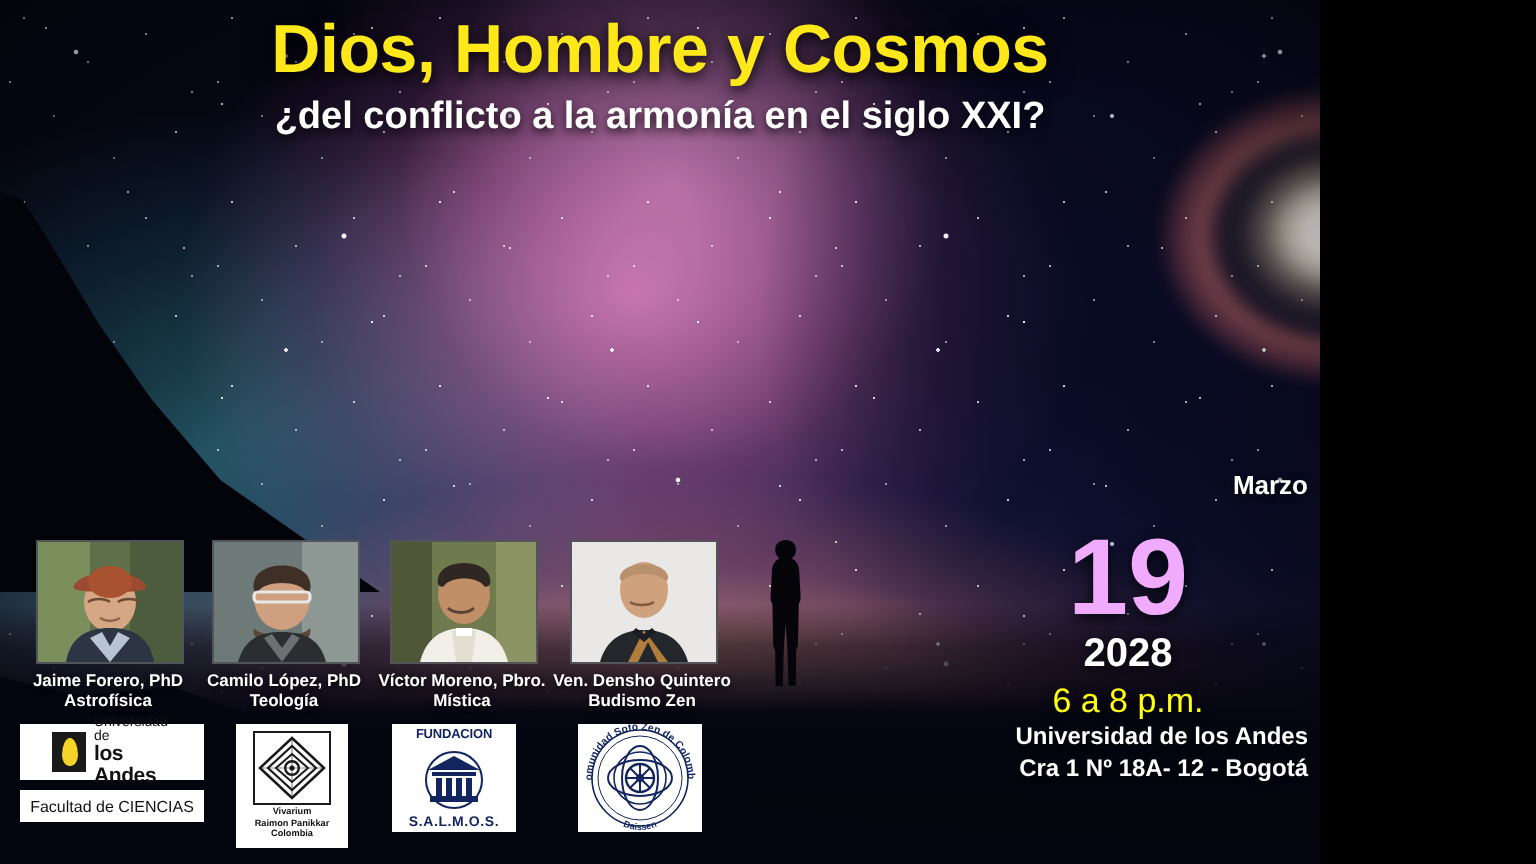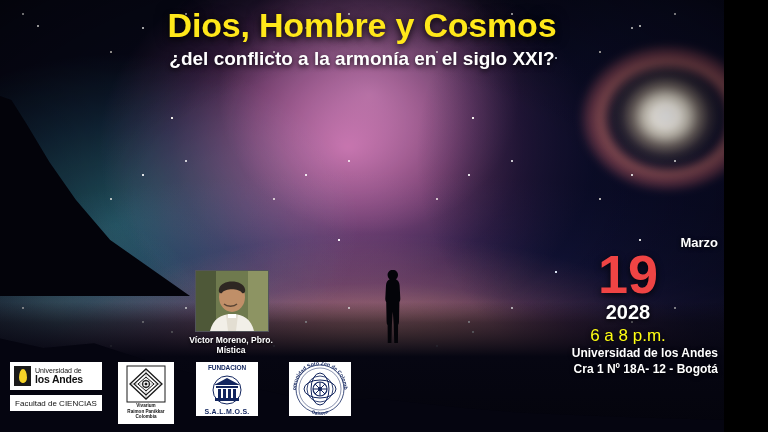--- a/index.html
+++ b/index.html
@@ -1,20 +1,20 @@
 <!DOCTYPE html>
 <html><head>
 <meta charset="utf-8">
 <style>
   html,body{margin:0;padding:0;background:#000;}
   body{font-family:"Liberation Sans",sans-serif;}
 
   #poster{
     position:relative;
-    width:724px;height:432px;
+    width:660px;height:432px;
     overflow:hidden;
     background:#05060f;
   }
 
   
   .layer{position:absolute;inset:0;}
 
   
   #sky-base{
     background:
@@ -168,21 +168,21 @@
   }
 
   
   #logos{position:absolute;left:6px;top:362px;width:352px;height:68px;}
   .logo{position:absolute;top:0;}
   .logo-box{background:#ffffff;display:block;}
 
   #uniandes-logo{width:92px;}
   #uniandes-main{
     width:92px;height:28px;
-    display:flex;align-items:center;gap:4px;padding:0 4px;
+    display:flex;align-items:center;gap:4px;padding:0 16px;
     box-sizing:border-box;
   }
   #uniandes-shield{
     width:17px;height:20px;background:#1a1a1a;
     display:flex;align-items:center;justify-content:center;flex:0 0 auto;
   }
   #uniandes-shield span{
     display:block;width:8px;height:14px;background:#f5d327;
     border-radius:50% 50% 45% 45%/60% 60% 40% 40%;
   }
@@ -208,21 +208,21 @@
 
   #sotozen-logo{width:62px;height:54px;position:relative;}
   #sotozen-logo svg{display:block;width:100%;height:100%;}
 
   
   #event{
     position:absolute;right:6px;top:236px;width:180px;
     text-align:center;
   }
   #ev-month{font-size:13px;font-weight:bold;color:#ffffff;text-shadow:0 1px 4px rgba(0,0,0,.9);line-height:1;text-align:right;}
-  #ev-day{font-size:54px;font-weight:bold;color:#ef4444;line-height:.96;margin-top:0;text-shadow:0 2px 7px rgba(0,0,0,.8);}
+  #ev-day{font-size:54px;font-weight:bold;color:#f0abfc;line-height:.96;margin-top:15px;text-shadow:0 2px 7px rgba(0,0,0,.8);}
   #ev-year{font-size:20px;font-weight:bold;color:#ffffff;line-height:1;margin-top:1px;text-shadow:0 1px 4px rgba(0,0,0,.9);}
   #ev-time{font-size:17px;font-weight:normal;color:#ffff12;line-height:1;margin-top:5px;text-shadow:0 1px 5px rgba(0,0,0,.85);}
   .ev-addr{font-size:12px;font-weight:bold;color:#ffffff;line-height:1.32;text-shadow:0 1px 4px rgba(0,0,0,.95);}
   #ev-addr-block{margin-top:2px;text-align:right;}
 </style>
 </head>
 <body>
 
 <div id="poster">
 
@@ -249,40 +249,89 @@
     <svg viewBox="0 0 26 76" xmlns="http://www.w3.org/2000/svg">
       <path fill="#040409" d="M12.6 2c-3 0-5 2.1-5 5 0 1.9.9 3.3 2.1 4.2-2.2 1.1-3.5 3.2-3.7 6.1l-.7 13c-.1 1.6.2 2.7.9 3.6l.4 19.5c0 1.6.3 2.9 1 3.9l.2 17.7h3.6l.5-18.6.9-12.6.9 12.6.6 18.6h3.6l.2-17.9c.6-1 .9-2.2.9-3.7l.4-19.5c.7-.9 1-2 .9-3.6l-.7-13c-.2-2.9-1.5-5-3.7-6.1 1.2-.9 2.1-2.3 2.1-4.2 0-2.9-2-5-5-5z"></path>
     </svg>
   </div>
 
   <div id="title">Dios, Hombre y Cosmos</div>
   <div id="subtitle">¿del conflicto a la armonía en el siglo XXI?</div>
 
   <div id="speakers">
 
-
+    <div class="speaker" style="left:12px">
+      <div class="sp-photo">
+        <svg viewBox="0 0 72 60" xmlns="http://www.w3.org/2000/svg">
+          <rect width="72" height="60" fill="#5e6f4a"></rect>
+          <rect x="0" y="0" width="26" height="60" fill="#7b8f5d"></rect>
+          <rect x="46" y="0" width="26" height="60" fill="#4d5c3c"></rect>
+          <ellipse cx="36" cy="30" rx="13" ry="15" fill="#d6a784"></ellipse>
+          <path d="M18 22c4-9 32-9 36 0 1 2-3 3-18 3s-19-1-18-3z" fill="#9d4a33"></path>
+          <ellipse cx="36" cy="20" rx="11" ry="8" fill="#a8522f"></ellipse>
+          <path d="M25 30c3-2 8-2 11 0M40 30c3-2 8-2 11 0" stroke="#6b4a33" stroke-width="1.2" fill="none"></path>
+          <path d="M31 38c3 2 7 2 10 0" stroke="#8d5f49" stroke-width="1.2" fill="none"></path>
+          <path d="M14 60c2-12 10-17 22-17s20 5 22 17z" fill="#2d3443"></path>
+          <path d="M32 45l4 7 4-7 6 3-10 12-10-12z" fill="#b8c3d4"></path>
+        </svg>
+      </div>
+      <div class="sp-name">Jaime Forero, PhD</div>
+      <div class="sp-topic">Astrofísica</div>
+    </div>
+
+    <div class="speaker" style="left:100px">
+      <div class="sp-photo">
+        <svg viewBox="0 0 72 60" xmlns="http://www.w3.org/2000/svg">
+          <rect width="72" height="60" fill="#6e7a78"></rect>
+          <rect x="44" y="0" width="28" height="60" fill="#8d9894"></rect>
+          <ellipse cx="34" cy="28" rx="14" ry="16" fill="#cf9f7f"></ellipse>
+          <path d="M20 20c2-11 26-11 28 0 1 4-1 6-2 5-3-6-21-6-24 0-1 1-3-1-2-5z" fill="#3e3026"></path>
+          <rect x="20" y="25" width="28" height="5" rx="2" fill="none" stroke="#e8e8e8" stroke-width="1.6"></rect>
+          <path d="M20 43c3 5 25 5 28 0 1 4-1 8-14 8s-15-4-14-8z" fill="#5b4637"></path>
+          <path d="M12 60c3-11 10-15 22-15s19 4 22 15z" fill="#2a2e31"></path>
+          <path d="M29 46l5 7 5-7 4 2-9 12-9-12z" fill="#6d7072"></path>
+        </svg>
+      </div>
+      <div class="sp-name">Camilo López, PhD</div>
+      <div class="sp-topic">Teología</div>
+    </div>
 
     <div class="speaker" style="left:189px">
       <div class="sp-photo">
         <svg viewBox="0 0 72 60" xmlns="http://www.w3.org/2000/svg">
           <rect width="72" height="60" fill="#6f7a4e"></rect>
           <rect x="0" y="0" width="20" height="60" fill="#4e5838"></rect>
           <rect x="52" y="0" width="20" height="60" fill="#8d9463"></rect>
           <ellipse cx="36" cy="26" rx="13" ry="15" fill="#c08f68"></ellipse>
           <path d="M23 18c2-10 24-10 26 0 1 4-2 5-3 4-3-5-17-5-20 0-1 1-4 0-3-4z" fill="#2e2722"></path>
           <path d="M28 33c3 3 10 3 13 0" stroke="#5a4434" stroke-width="1.4" fill="none"></path>
           <path d="M14 60c3-12 11-17 22-17s19 5 22 17z" fill="#f2efe8"></path>
           <path d="M30 44h12l-2 16h-8z" fill="#e3ded2"></path>
           <rect x="32" y="43" width="8" height="4" fill="#ffffff"></rect>
         </svg>
       </div>
       <div class="sp-name">Víctor Moreno, Pbro.</div>
       <div class="sp-topic">Mística</div>
     </div>
 
+    <div class="speaker" style="left:279px">
+      <div class="sp-photo">
+        <svg viewBox="0 0 72 60" xmlns="http://www.w3.org/2000/svg">
+          <rect width="72" height="60" fill="#e9e8e6"></rect>
+          <ellipse cx="36" cy="24" rx="12" ry="14" fill="#cfa17c"></ellipse>
+          <path d="M24 17c2-8 22-8 24 0 .5 2-1 3-2 2-3-4-17-4-20 0-1 1-2.5 0-2-2z" fill="#b8906e"></path>
+          <path d="M29 30c3 2 9 2 12 0" stroke="#7e5b42" stroke-width="1.2" fill="none"></path>
+          <path d="M14 60c3-11 11-16 22-16s19 5 22 16z" fill="#23262b"></path>
+          <path d="M36 44l-8 16h5l5-10 5 10h5z" fill="#b07d3c"></path>
+          <path d="M30 45l6 5 6-5-2-2-4 3-4-3z" fill="#1a1d21"></path>
+        </svg>
+      </div>
+      <div class="sp-name">Ven. Densho Quintero</div>
+      <div class="sp-topic">Budismo Zen</div>
+    </div>
 
   </div>
 
   <div id="logos">
 
     <div class="logo" id="uniandes-logo" style="left:4px">
       <div class="logo-box" id="uniandes-main">
         <div id="uniandes-shield">
             <span></span>
           </div>

